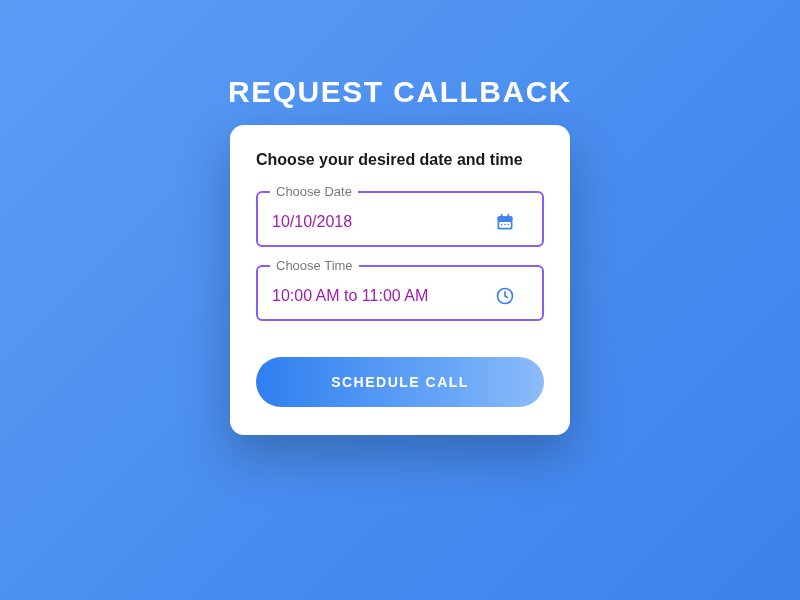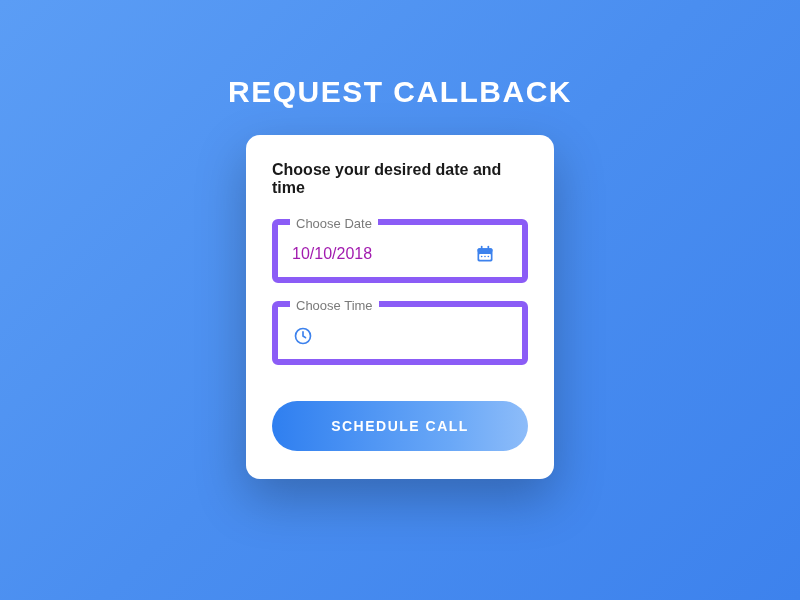--- a/index.html
+++ b/index.html
@@ -15,39 +15,39 @@
       display: flex;
       flex-direction: column;
       align-items: center;
       padding-top: 75px;
     }
     .page-title {
       color: #ffffff;
       font-size: 30px;
       font-weight: 800;
       letter-spacing: 1.5px;
-      margin-bottom: 26px;
+      margin-bottom: 16px;
       text-align: right;
     }
     .card {
       background: #ffffff;
-      width: 308px;
+      width: 340px;
       border-radius: 14px;
       padding: 26px 26px 28px 26px;
       box-shadow: 0 20px 50px rgba(0, 0, 0, 0.25);
     }
     .card-heading {
       font-size: 16px;
       font-weight: 700;
       color: #1a1a1a;
       margin-bottom: 22px;
     }
     .field {
       position: relative;
-      border: 6px solid #8b5cf6;
+      border: 2px solid #8b5cf6;
       border-radius: 6px;
       padding: 18px 26px 12px 14px;
       margin-bottom: 18px;
       display: flex;
       align-items: center;
       justify-content: space-between;
       cursor: pointer;
     }
     .field-label {
       position: absolute;
@@ -104,20 +104,21 @@
         <rect x="15" y="2" width="2" height="5" rx="1" fill="#3d82ed"></rect>
         <circle cx="8" cy="15" r="1" fill="#3d82ed"></circle>
         <circle cx="12" cy="15" r="1" fill="#3d82ed"></circle>
         <circle cx="16" cy="15" r="1" fill="#3d82ed"></circle>
       </svg>
     </span>
   </div>
 
   <div class="field">
     <span class="field-label">Choose Time</span>
+    <span class="field-value">10:00 AM to 11:00 AM</span>
     <span class="field-icon">
       <svg width="20" height="20" viewBox="0 0 24 24" fill="none">
         <circle cx="12" cy="12" r="9" stroke="#3d82ed" stroke-width="2"></circle>
         <path d="M12 7v5l3 2" stroke="#3d82ed" stroke-width="2" stroke-linecap="round"></path>
       </svg>
     </span>
   </div>
 
   <button class="submit-btn">SCHEDULE CALL</button>
 </div>

